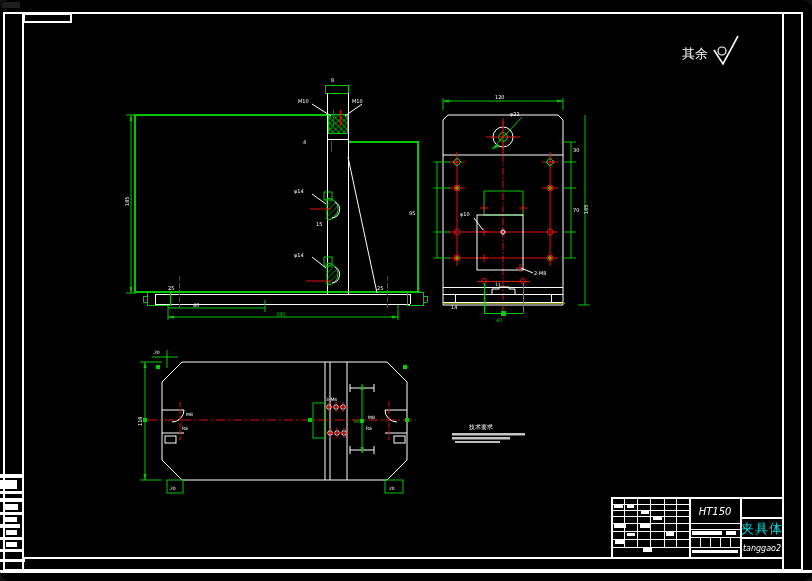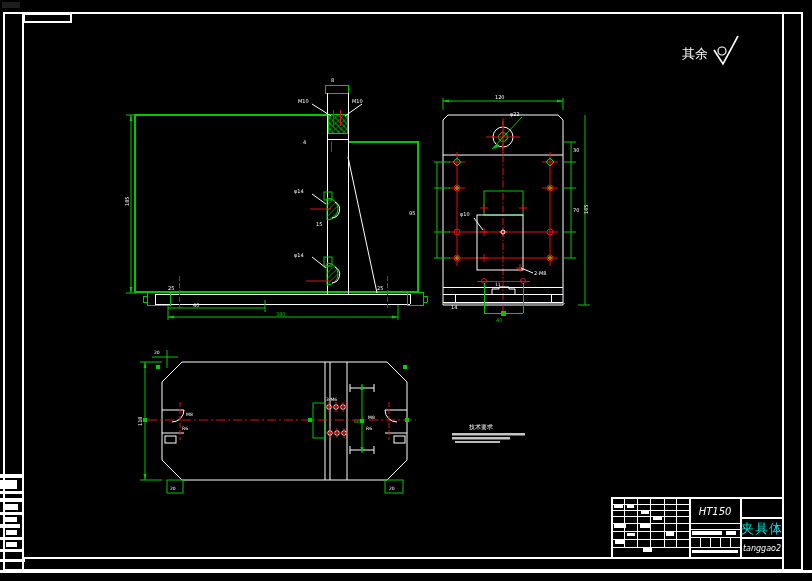--- a/index.html
+++ b/index.html
@@ -1,17 +1,17 @@
 <!DOCTYPE html>
 <html><head>
 <meta charset="utf-8">
 <style>
   html,body{margin:0;padding:0;background:#111;}
   #canvas{position:relative;width:812px;height:581px;background:#000;overflow:hidden;
-          font-family:"DejaVu Sans",sans-serif;}
+          font-family:"DejaVu Sans",sans-serif;border-radius:10px;}
   svg{position:absolute;left:0;top:0;}
 </style>
 </head>
 <body>
 
 <div id="canvas">
 <svg width="812" height="581" viewBox="0 0 812 581">
   <defs>
     <pattern id="ghatch" width="4" height="4" patternUnits="userSpaceOnUse" patternTransform="rotate(45)">
       <line x1="0" y1="0" x2="0" y2="4" stroke="#00c800" stroke-width="1.1"></line>

